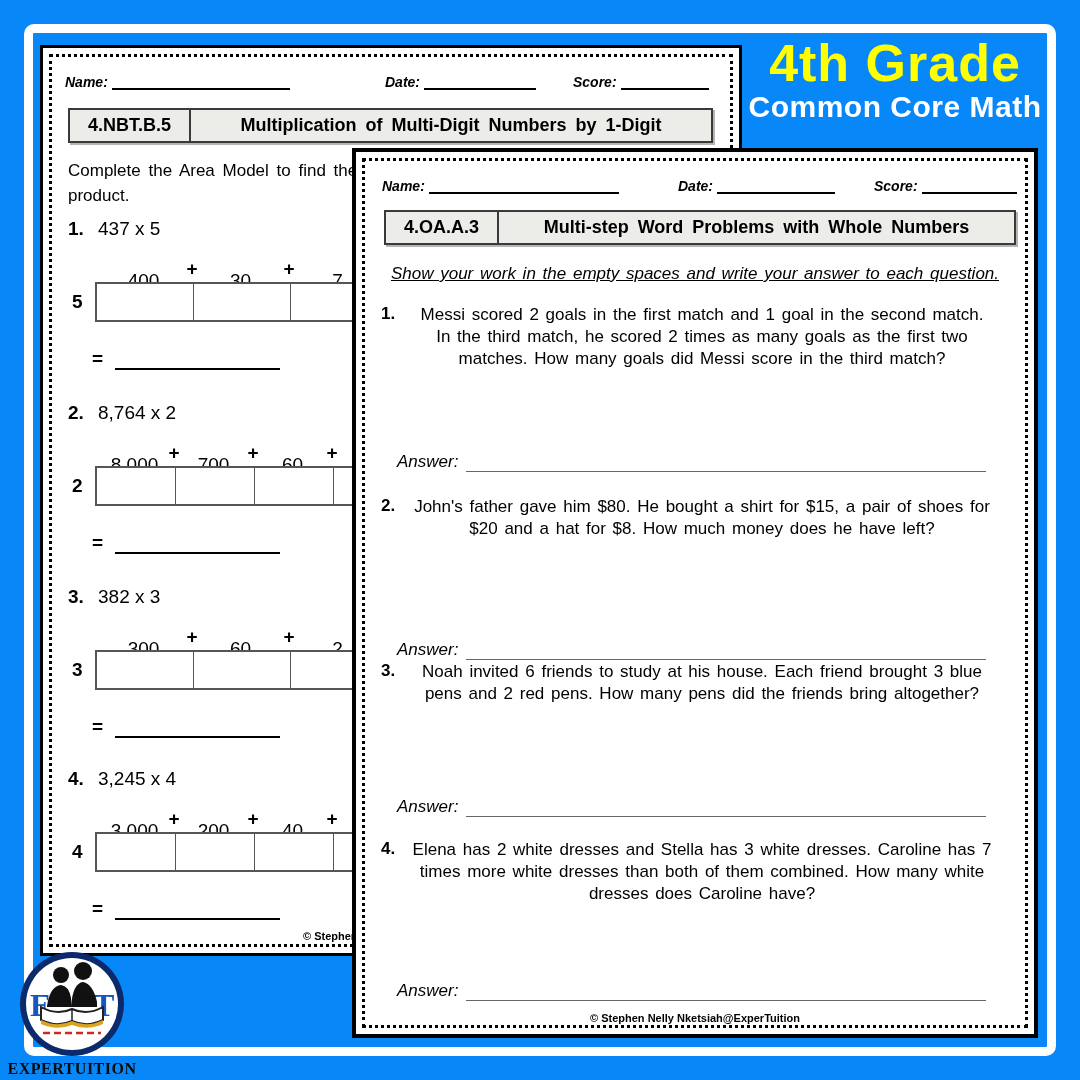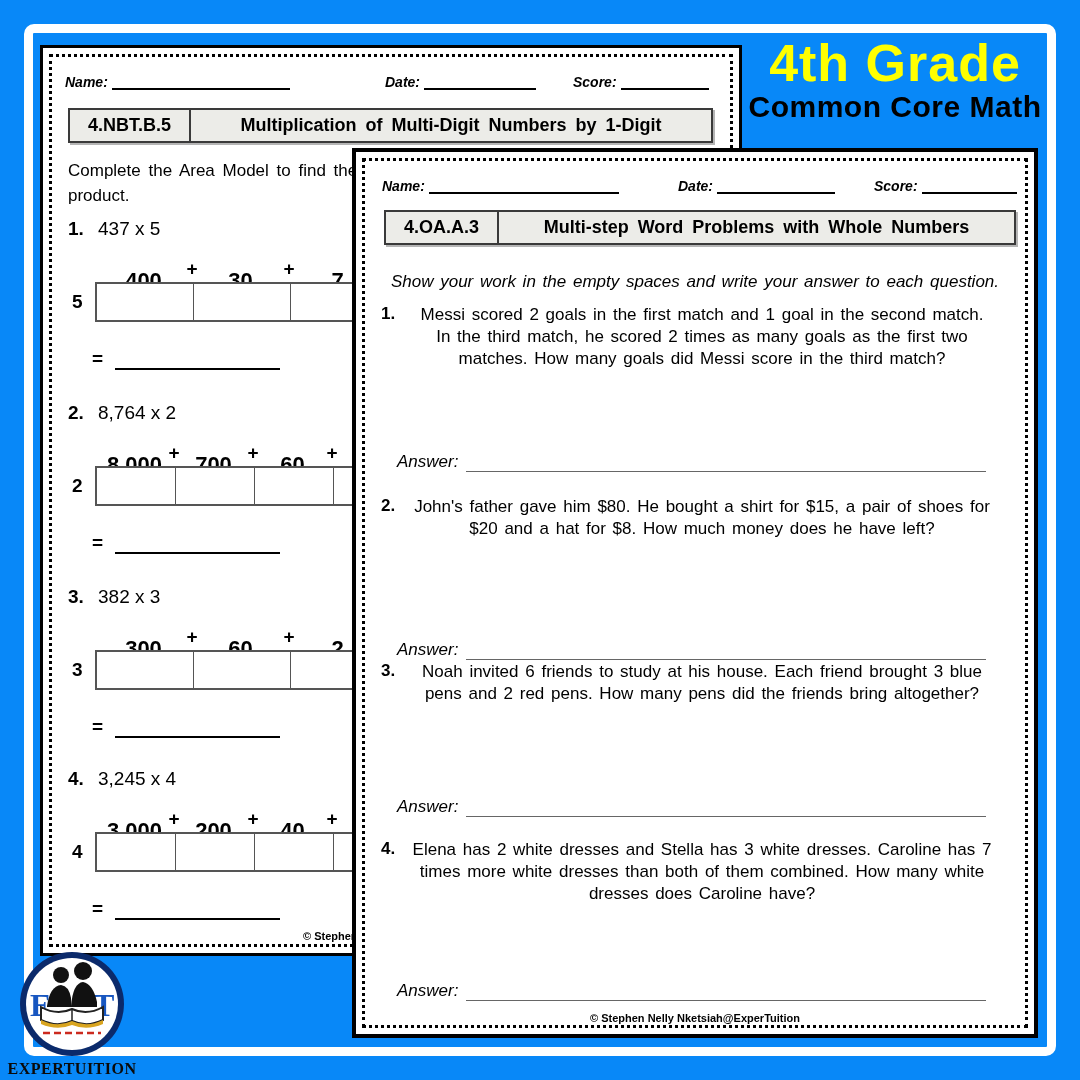--- a/index.html
+++ b/index.html
@@ -43,54 +43,54 @@
 
   
   .intro { position:absolute; left:25px; top:110px; width:352px;
            font-size:17px; line-height:25px; word-spacing:3px; }
   .problem { position:absolute; left:25px; }
   .p1{top:168px}.p2{top:352px}.p3{top:536px}.p4{top:718px}
   .expr-row { display:flex; font-size:19px; height:26px; align-items:center;}
   .expr-num { font-weight:bold; width:30px; }
   .area { display:grid; grid-template-columns:27px auto; margin-top:14px; }
   .labels-row { grid-column:2; display:flex; height:26px; align-items:center; }
-  .part { text-align:center; font-weight:bold; font-size:22px;margin-top:24px; }
+  .part { text-align:center; font-weight:normal; font-size:19px;margin-top:24px; }
   .cols3 .part { width:97px; } .cols4 .part { width:79px; }
   .plus { width:0; display:inline-flex; justify-content:center;
           font-weight:bold; font-size:19px; overflow:visible; }
   .mult-cell { grid-column:1; display:flex; align-items:center; justify-content:flex-start;
                font-weight:bold; font-size:19px; padding-left:4px;}
   .boxes { grid-column:2; display:flex; border:2px solid #555; height:40px; background:#fff;}
   .box { border-right:1px solid #555; height:100%; }
   .cols3 .box { width:97px; } .cols4 .box { width:79px; }
   .box:last-child { border-right:none; }
   .eq-row { display:flex; align-items:flex-end; margin-top:22px; margin-left:24px; height:26px;}
   .eq-sign { font-weight:bold; font-size:19px; }
   .eq-line { display:inline-block; width:165px; border-bottom:2px solid #000; height:20px; margin-left:12px;}
   .sheet-footer { position:absolute; font-weight:bold; font-size:11px; }
   .back-footer { left:260px; top:882px; }
   .front-footer { left:0; top:860px; width:100%; text-align:center; }
 
   
-  .instruction { position:absolute; left:0; top:120px; width:100%; text-align:center;
-                 font-style:italic; font-size:17px; word-spacing:2px; }
+  .instruction { position:absolute; left:0; top:112px; width:100%; text-align:center;
+                 font-style:italic; font-size:17px; word-spacing:2px;text-decoration:underline; }
   .question { position:absolute; left:25px; display:flex; width:612px; }
   .q1{top:152px}.q2{top:344px}.q3{top:509px}.q4{top:687px}
   .q-num { font-weight:bold; font-size:17px; width:30px; flex:0 0 auto; }
   .q-text { font-size:17px; line-height:22px; word-spacing:2px; width:582px;text-align:center; }
   .answer { position:absolute; left:41px; display:flex; align-items:flex-end; }
   .a1{top:300px}.a2{top:488px}.a3{top:645px}.a4{top:829px}
   .ans-label { font-style:italic; font-size:17px; }
   .ans-line { display:inline-block; width:520px; height:19px;
               border-bottom:1.5px solid #666; margin-left:8px; }
 
   
   .promo-top { position:absolute; left:742px; top:36px; width:306px; text-align:center; z-index:4;}
   .grade-title { font-size:52px; font-weight:900; color:#FFFF00; letter-spacing:1px; line-height:54px;}
-  .grade-sub   { font-size:30px; font-weight:bold; color:#000000; line-height:34px; letter-spacing:0.5px;}
+  .grade-sub   { font-size:30px; font-weight:bold; color:#ffffff; line-height:34px; letter-spacing:0.5px;}
   .promo-bottom { position:absolute; left:118px; top:958px; z-index:6; }
   .printable  { font-size:46px; font-weight:bold; font-style:italic; color:#fff; line-height:52px; letter-spacing:1px;}
   .worksheets { font-size:34px; font-weight:bold; font-style:italic; color:#FFFF00; line-height:38px; letter-spacing:1px;}
 
   
   .logo { position:absolute; left:6px; top:950px; width:132px; z-index:7; text-align:center; }
   .brand { font-family:"Liberation Serif", serif; font-weight:bold; font-size:16px;
            color:#0a0a0a; letter-spacing:0.5px; margin-top:-6px; }
 </style>
 </head>

